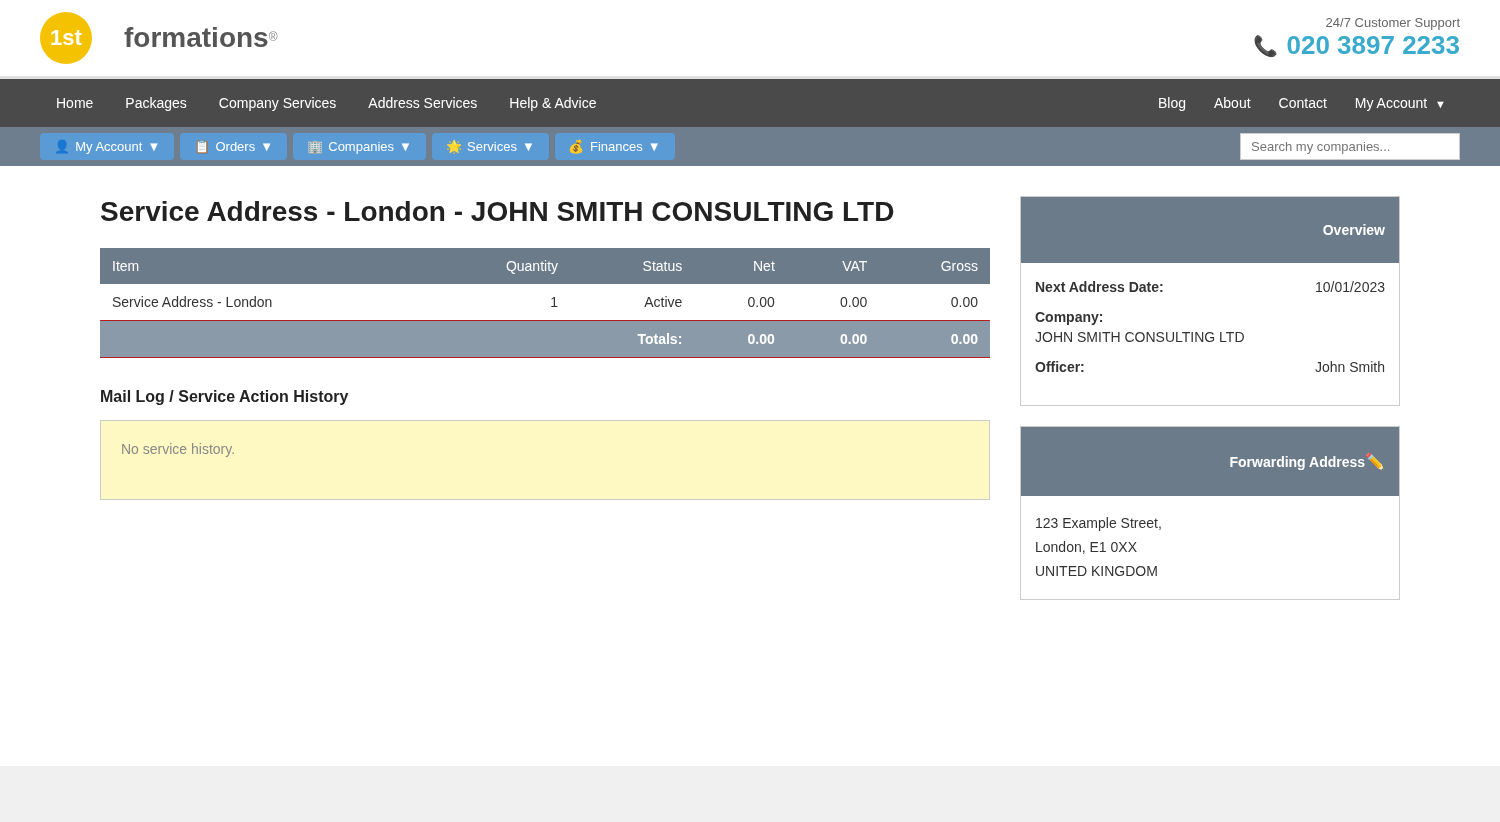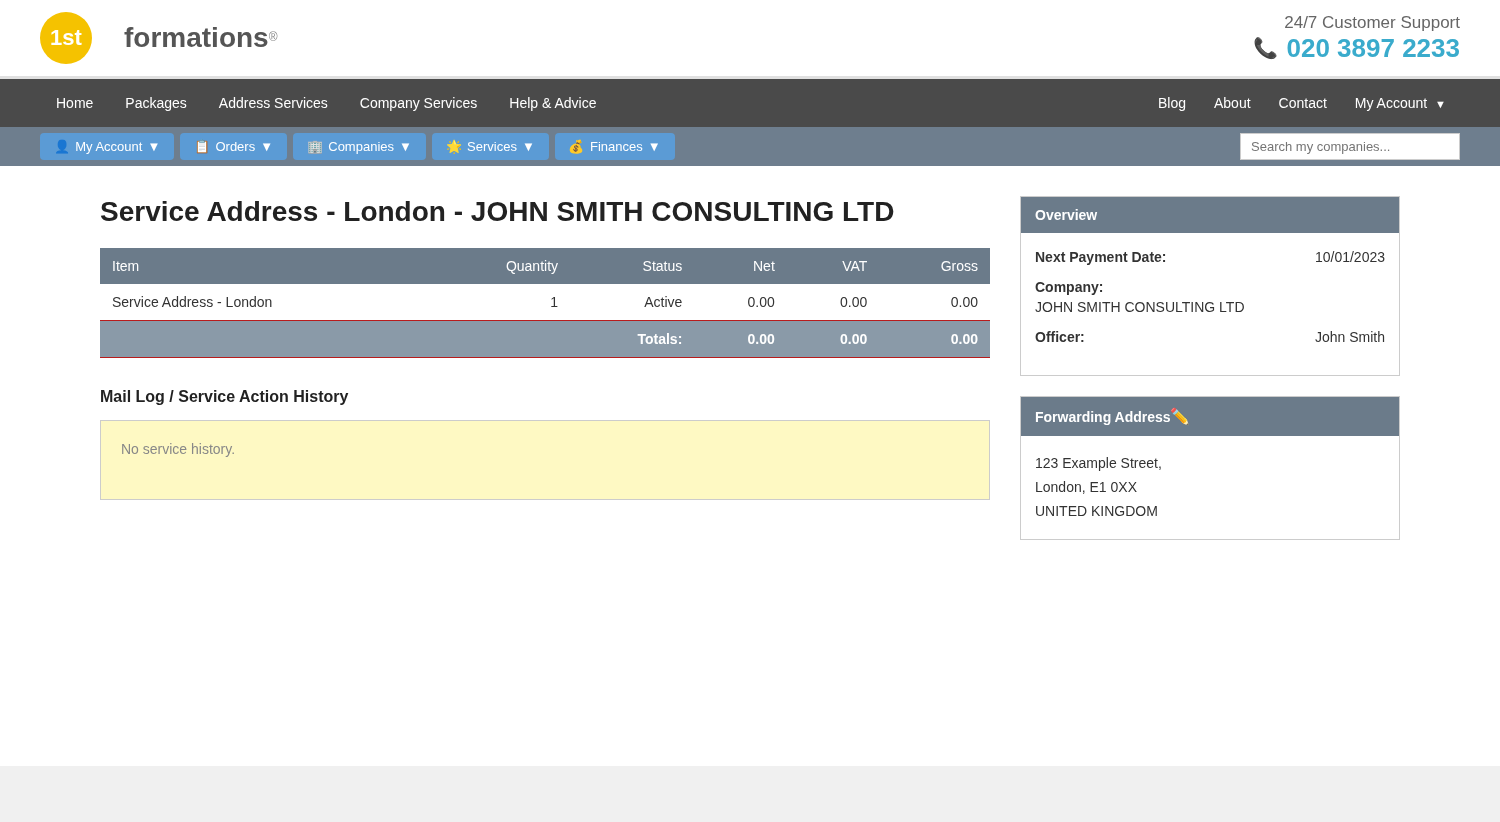--- a/index.html
+++ b/index.html
@@ -15,21 +15,21 @@
       justify-content: space-between;
     }
     .logo-area { display: flex; align-items: center; gap: 26px; }
     .logo-circle {
       width: 52px; height: 52px; background: #f5c200;
       border-radius: 50%; display: flex; align-items: center; justify-content: center;
       font-size: 22px; font-weight: bold; color: #fff; margin-right: 6px;
       flex-shrink: 0;
     }
     .support-area { text-align: right; }
-    .support-label { font-size: 17px; color: #666; }
+    .support-label { font-size: 13px; color: #666; }
     .support-phone { font-size: 26px; color: #3aabcc; font-weight: bold; display: flex; align-items: center; gap: 8px; }
     .phone-icon { font-size: 20px; }
 
     
     .nav {
       background: #4a4a4a;
       padding: 0 40px;
       display: flex;
       align-items: center;
     }
@@ -106,23 +106,23 @@
     }
     .mail-log-box {
       border: 1px solid #ccc; padding: 20px;
       min-height: 80px; color: #888; font-size: 14px;
       background: #fef9c3;
     }
 
     
     .panel { border: 1px solid #ccc; margin-bottom: 20px; }
     .panel-header {
-      background: #6b7b8a; color: #fff; padding: 10px 14px;
+      background: #6b7b8a; color: #fff; padding: 25px 14px;
       font-size: 14px; font-weight: bold;
-      display: flex; align-items: center; justify-content: flex-start;
+      display: flex; align-items: center; justify-content: flex-end;
     }
     .panel-body { padding: 16px 14px; font-size: 14px; }
     .panel-row { display: flex; justify-content: space-between; margin-bottom: 14px; }
     .panel-label { font-weight: bold; }
     .panel-value { color: #333; }
     .panel-block { margin-bottom: 14px; }
     .panel-block-label { font-weight: bold; margin-bottom: 4px; }
     .edit-icon { cursor: pointer; color: #f5c200; font-size: 16px; }
 
     .address-text { line-height: 1.7; color: #333; }
@@ -145,22 +145,22 @@
     <div class="support-phone">
       <span class="phone-icon">📞</span>
       <span>020 3897 2233</span>
     </div>
   </div>
 </div>
 
 <nav class="nav">
   <a class="nav-item">Home</a>
   <a class="nav-item">Packages</a>
+  <a class="nav-item">Company Services</a>
   <a class="nav-item">Address Services</a>
-  <a class="nav-item">Company Services</a>
   <a class="nav-item">Help &amp; Advice</a>
   <div class="nav-spacer"></div>
   <div class="nav-right">
     <a class="nav-item-right">Blog</a>
     <a class="nav-item-right">About</a>
     <a class="nav-item-right">Contact</a>
     <a class="nav-item-right">
       <span>My Account</span>
       <span class="dropdown-arrow">▼</span>
     </a>
@@ -239,21 +239,21 @@
     </div>
 
     <div class="right-col">
 
       <div class="panel">
         <div class="panel-header">
           <span>Overview</span>
         </div>
         <div class="panel-body">
           <div class="panel-row">
-            <span class="panel-label">Next Payment Date:</span>
+            <span class="panel-label">Next Address Date:</span>
             <span class="panel-value">10/01/2023</span>
           </div>
           <div class="panel-block">
             <div class="panel-block-label">Company:</div>
             <div>JOHN SMITH CONSULTING LTD</div>
           </div>
           <div class="panel-row">
             <span class="panel-label">Officer:</span>
             <span class="panel-value">John Smith</span>
           </div>

